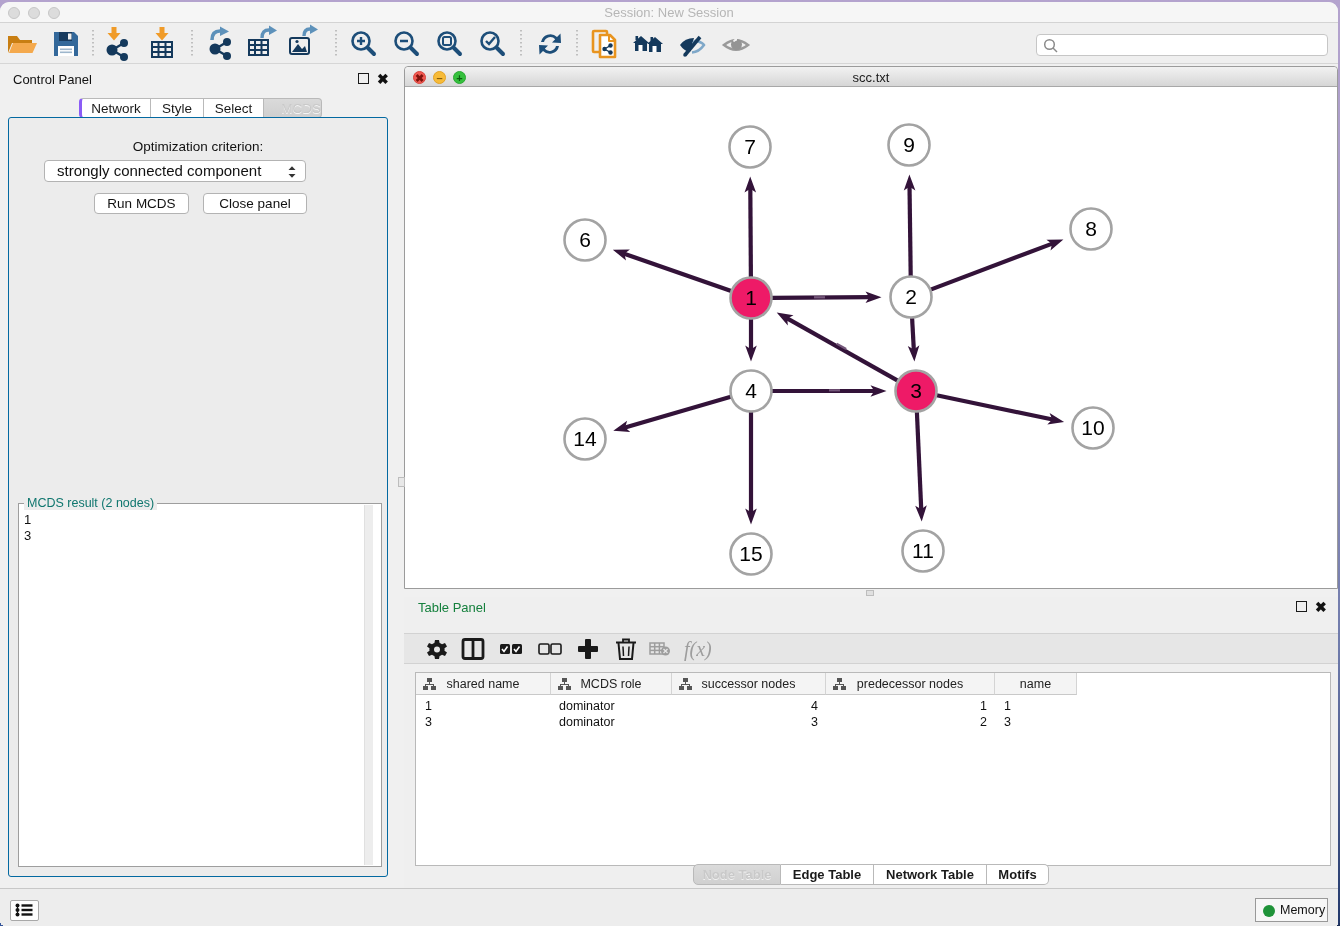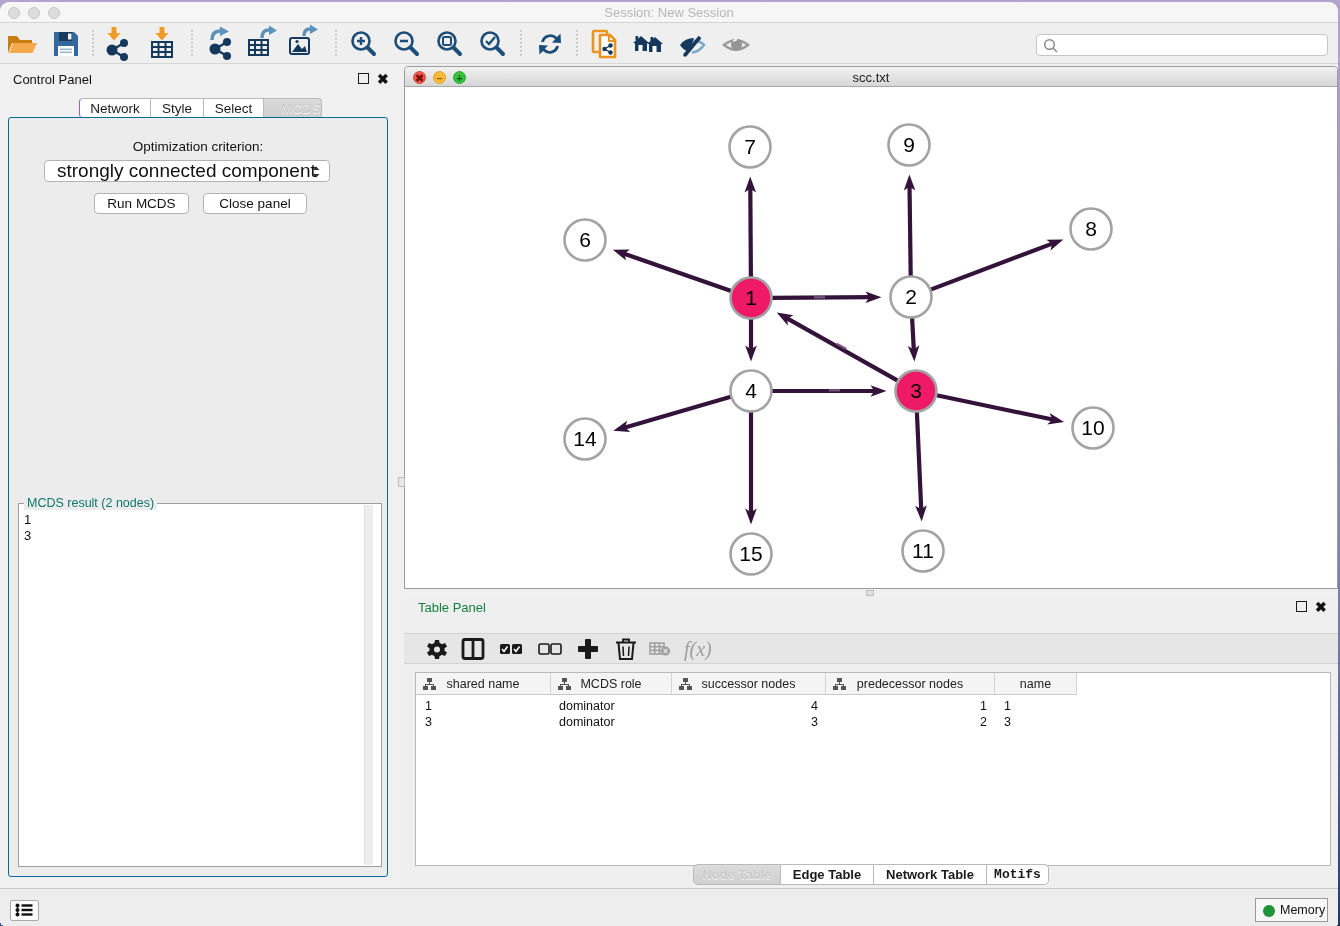--- a/index.html
+++ b/index.html
@@ -20,28 +20,28 @@
 #searchbox { position:absolute; left:1036px; top:11px; width:292px; height:22px; background:#fff;
   border:1px solid #c6c6c6; border-radius:4px; }
 
 #cpanel { position:absolute; left:0; top:62px; width:392px; height:824px; background:#f0f0f0; }
 #cpanel .hdr { position:absolute; left:13px; top:8px; font-size:13px; color:#111; }
 .winbtn-float { position:absolute; width:11px; height:11px; border:1.6px solid #1a1a1a; background:transparent; }
 .winbtn-x { position:absolute; font-size:14px; font-weight:bold; color:#111; line-height:12px; }
 #tabs { position:absolute; left:79px; top:34px; height:20px; }
 .tab { position:relative; float:left; height:20px; border:1px solid #b9b9b9; border-left:none;
   background:#fff; font-size:13.5px; color:#1a1a1a; text-align:center; line-height:19px; }
-.tab.first { border-left:1px solid #8b5cf6; border-radius:4px 0 0 4px; }
+.tab.first { border-left:3px solid #8b5cf6; border-radius:4px 0 0 4px; }
 .tab.last { border-radius:0 4px 4px 0;text-align:right; }
 .tab.sel { background:linear-gradient(180deg,#dadada,#cfcfcf); color:#c9c9c9; text-shadow:0 1px 0 #f5f5f5; }
 #cpcontent { position:absolute; left:8px; top:53px; width:380px; height:760px;
   background:#ececec; border:1px solid #0369a1; border-radius:3px; }
 #optlabel { position:absolute; left:0; top:21px; width:100%; text-align:center; font-size:13.5px; color:#111; }
-#combo { position:absolute; left:35px; top:42px; width:286px; height:22px; background:#fff;
-  border:1px solid #b3b3b3; border-radius:4px; font-size:19px; color:#111; line-height:20px; padding-left:12px; }
+#combo { position:absolute; left:35px; top:42px; width:262px; height:22px; background:#fff;
+  border:1px solid #b3b3b3; border-radius:4px; font-size:15px; color:#111; line-height:20px; padding-left:12px; }
 .btn { position:absolute; top:75px; height:21px; background:#fff; border:1px solid #b3b3b3;
   border-radius:4px; font-size:13.5px; color:#111; text-align:center; line-height:19px; }
 #fieldset { position:absolute; left:9px; top:385px; width:364px; height:364px;
   border:1px solid #9e9e9e; background:#fff; }
 #fslegend { position:absolute; left:5px; top:-8px; background:#ececec; padding:0 3px; font-size:12.5px; color:#0f766e; }
 #fstrack { position:absolute; right:8px; top:1px; width:9px; height:360px; background:#ededed; border-left:1px solid #e0e0e0;}
 #fstext { position:absolute; left:5px; top:8px; font-size:13px; color:#111; line-height:16px; }
 
 #netwin { position:absolute; left:404px; top:64px; width:934px; height:523px;
   border:1px solid #9b9b9b; border-radius:4px 4px 0 0; background:#fff; }
@@ -62,21 +62,21 @@
 #tablebox { position:absolute; left:11px; top:75px; width:916px; height:194px; background:#fff; border:1px solid #b9b9b9; }
 .th { position:absolute; top:0; height:22px; background:#f4f4f4; border-right:1px solid #d4d4d4;
   border-bottom:1px solid #c9c9c9; font-size:12.5px; color:#222; text-align:center; line-height:22px; }
 .td { position:absolute; font-size:12.5px; color:#111; height:16px; line-height:16px; }
 .treeicon { position:absolute; top:5px; }
 
 #btabs { position:absolute; left:693px; top:862px; height:21px; }
 .btab { position:relative; float:left; height:21px; border:1px solid #b9b9b9; border-left:none;
   background:#fff; font-size:13px; font-weight:bold; color:#1a1a1a; text-align:center; line-height:20px; }
 .btab.first { border-left:1px solid #b9b9b9; border-radius:5px 0 0 5px; }
-.btab.last { border-radius:0 5px 5px 0;font-family:Liberation Mono, monospace; }
+.btab.last { border-radius:0 5px 5px 0; }
 .btab.sel { background:linear-gradient(180deg,#dbdbdb,#d0d0d0); color:#c9c9c9; text-shadow:0 1px 0 #f2f2f2; }
 
 #statusbar { position:absolute; left:0; top:886px; width:1338px; height:38px; background:#ededed;
   border-top:1px solid #c8c8c8; }
 #lbtn { position:absolute; left:10px; top:11px; width:29px; height:21px; background:#fdfdfd;
   border:1.5px solid #a8a8a8; border-radius:2px; }
 #membtn { position:absolute; left:1255px; top:9px; width:73px; height:24px; background:#f7f7f7;
   border:1px solid #999; font-size:12.5px; color:#111; }
 #membtn .dot { position:absolute; left:7px; top:6px; width:12px; height:12px; border-radius:50%; background:#1f9339; }
 #membtn .t { position:absolute; left:24px; top:4px; }

